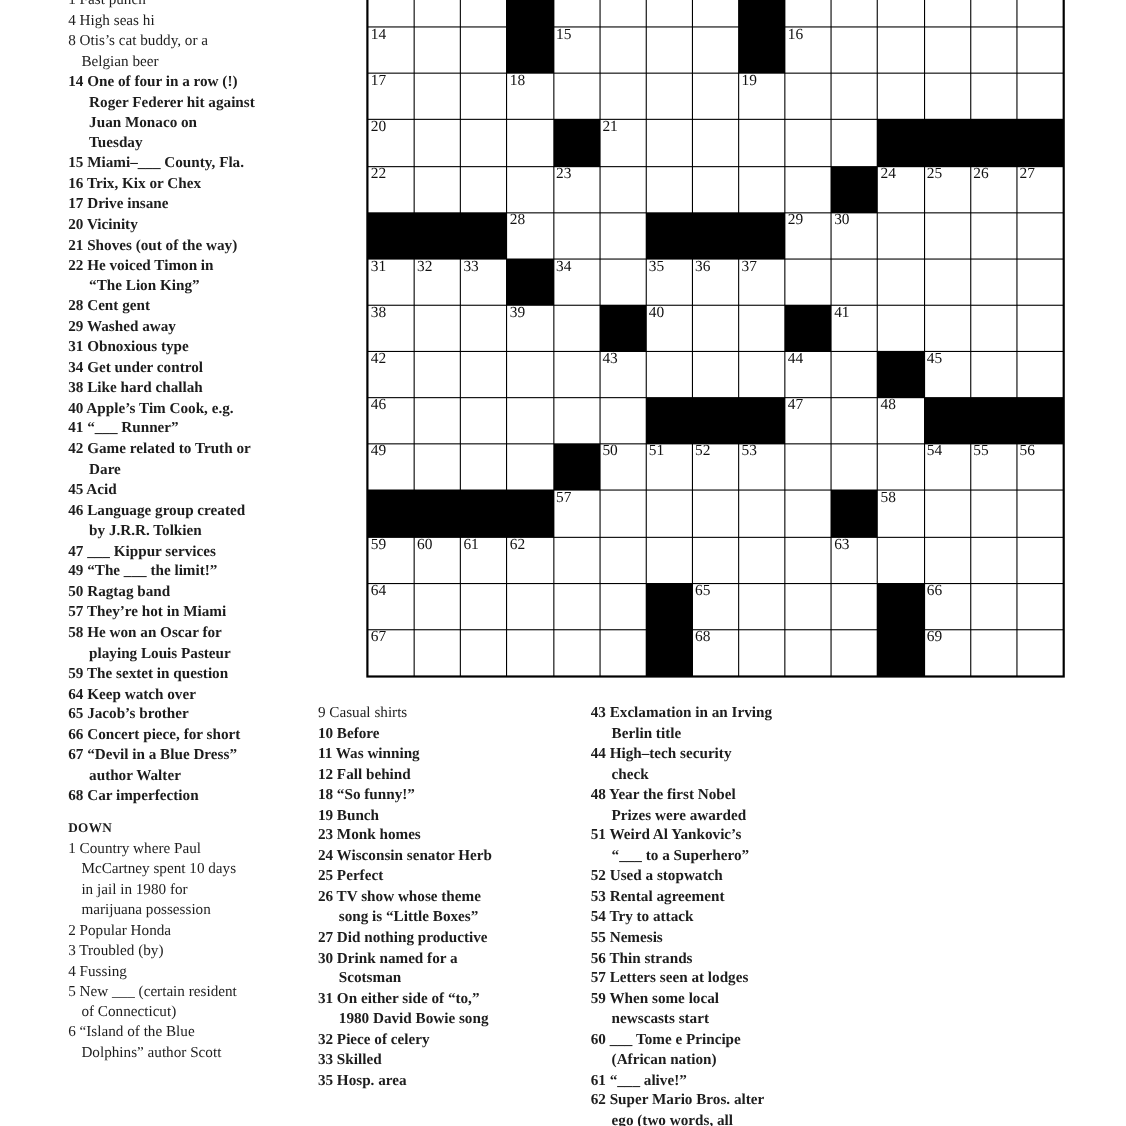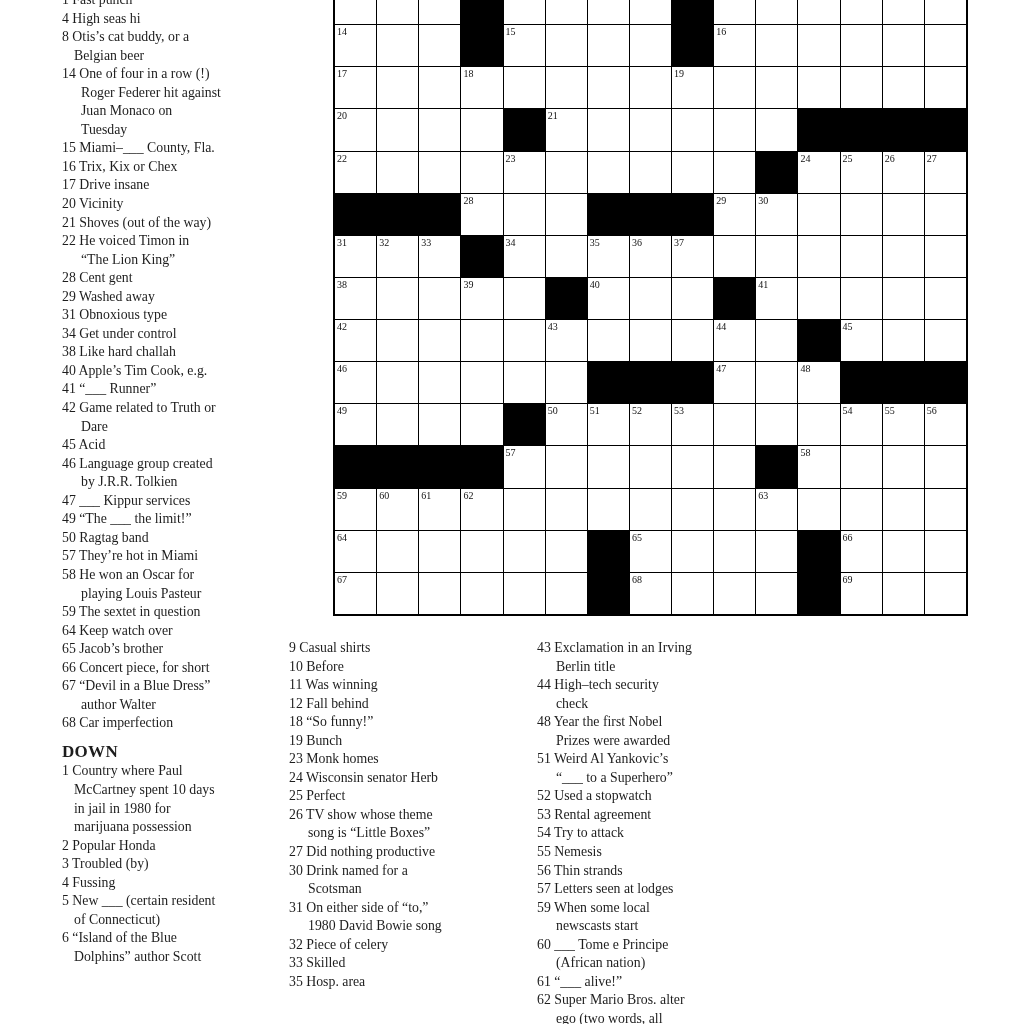--- a/index.html
+++ b/index.html
@@ -17,29 +17,29 @@
   .clue-col {
     position: absolute;
     font-size: 13.8px;
     line-height: 18.55px;
   }
   .clue-col p {
     margin: 0;
     white-space: pre-line; 
   }
   .clue-col p.p1 { padding-left: 12px; text-indent: -12px; }
-  .clue-col p.p2 { padding-left: 19px; text-indent: -19px; }
+  .clue-col p.p2 { padding-left: 19px; text-indent: -19px; font-weight: bold; }
 
   #col-left  { left: 62px;  top: -9px;  width: 232px; }
   #col-mid   { left: 289px; top: 639px; width: 226px; }
   #col-right { left: 537px; top: 639px; width: 226px; }
 
   .down-heading {
     font-weight: bold;
-    font-size: 17px;
+    font-size: 12px;
     line-height: 18.55px;
     letter-spacing: 0.3px;
     margin: 10px 0 1px 0;
   }
 
   
   #grid {
     position: absolute;
     left: 333px;
     top: -19px;
@@ -52,21 +52,21 @@
     grid-template-columns: repeat(15, 1fr);
     grid-template-rows: repeat(15, 1fr);
     gap: 1px;
   }
   .cell { background: #ffffff; position: relative; }
   .cell.black { background: #000000; }
   .cnum {
     position: absolute;
     top: 1px;
     left: 2px;
-    font-size: 10px;
+    font-size: 14px;
     line-height: 11px;
     font-family: "Liberation Serif", "DejaVu Serif", serif;
     color: #111111;
   }
 </style>
 </head>
 <body>
 
 <div id="page" style="background: rgb(255, 255, 255); color: rgb(29, 29, 29); padding-left: 35px;">
 

